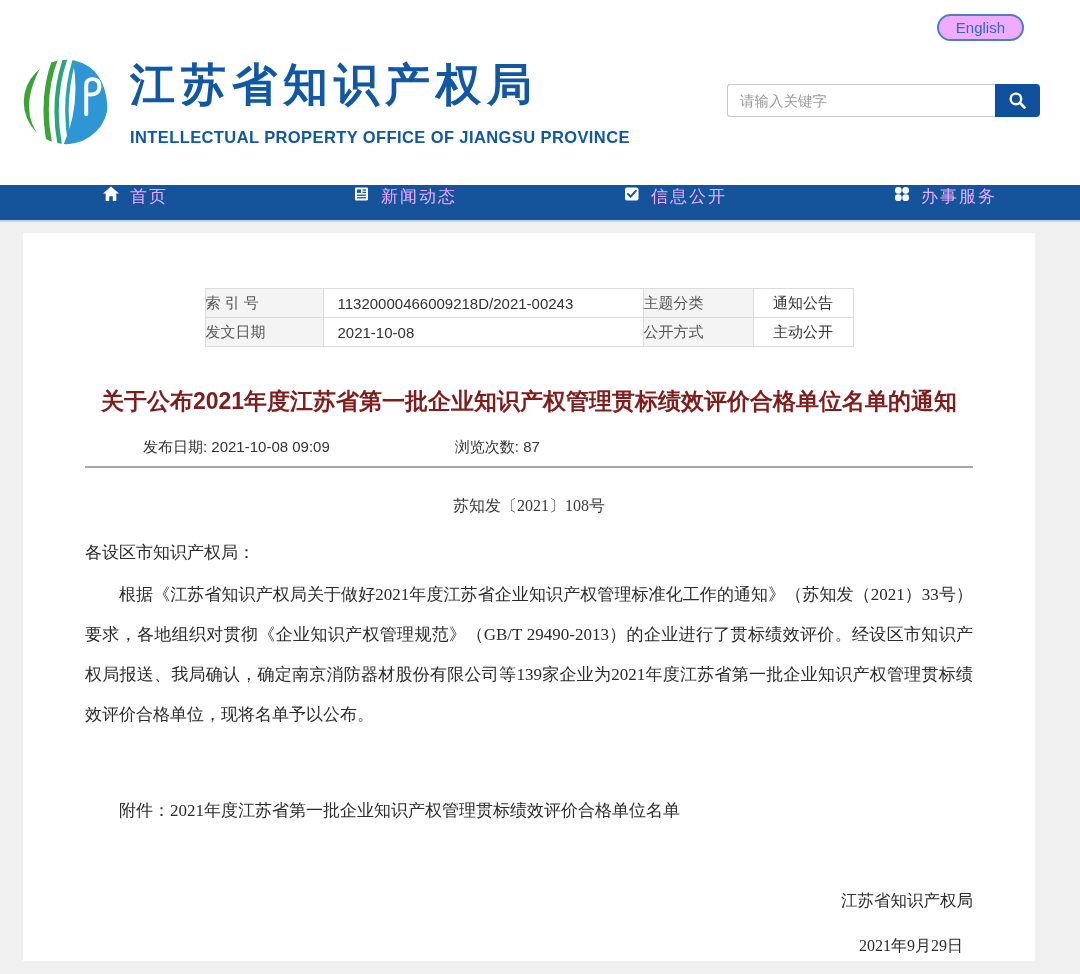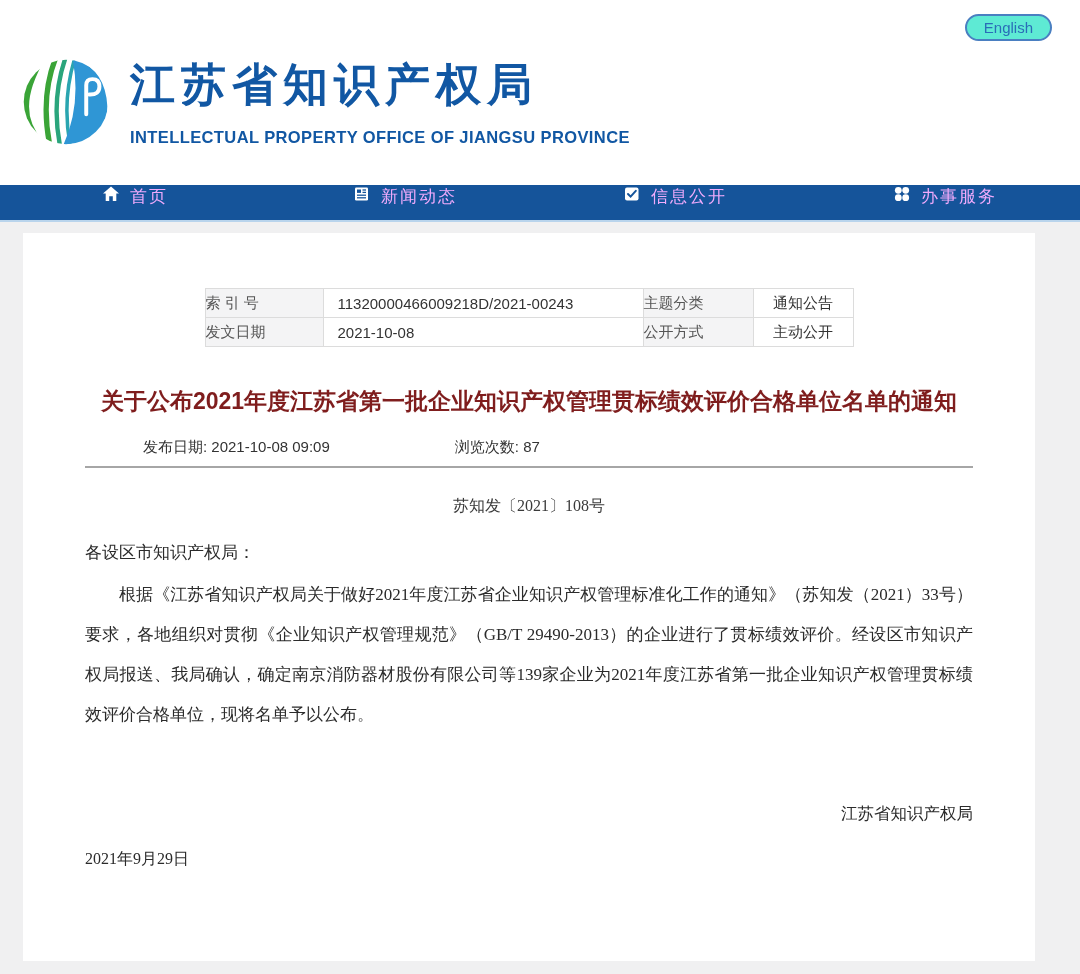--- a/index.html
+++ b/index.html
@@ -10,22 +10,22 @@
     overflow:hidden;
     position:relative;
   }
   
   .header { height:185px; background:#ffffff; position:relative; }
   .logo { position:absolute; left:22px; top:58px; width:88px; height:88px; }
   .brand { position:absolute; left:130px; top:60px; }
   .site-title { color:#1157a3; font-size:45px; font-weight:bold; letter-spacing:6px; line-height:1.1; }
   .site-subtitle { color:#1157a3; font-size:16.5px; font-weight:bold; margin-top:18px; letter-spacing:0.4px; }
   .english-btn {
-    position:absolute; top:14px; right:28px;
-    background:#5eead4; border:2px solid #4a7fc1; border-radius:16px;
+    position:absolute; top:14px; right:56px;
+    background:#f0abfc; border:2px solid #4a7fc1; border-radius:16px;
     color:#2a6db8; font-size:15px; padding:3px 17px; cursor:pointer;
     font-family:"Liberation Sans", sans-serif;
   }
   .search-bar { position:absolute; top:84px; right:40px; width:313px; height:33px; display:flex; }
   .search-input {
     flex:1; border:1px solid #c9c9c9; border-right:none; border-radius:3px 0 0 3px;
     padding:0 12px; font-size:14.5px; color:#333; outline:none;
     font-family:"Liberation Sans", sans-serif;
   }
   .search-input::placeholder { color:#9a9a9a; }
@@ -67,21 +67,21 @@
   .doc-number { text-align:center; margin-top:28px; font-size:16px; color:#3a3a3a; }
   .salutation { margin-top:24px; font-size:17px; color:#2b2b2b; }
   .para {
     margin-top:11px; text-indent:2em; text-align:justify;
     line-height:40px; font-size:17px; color:#2b2b2b;
   }
   .attachment {
     margin-top:64px; text-indent:2em; font-size:17px; color:#2b2b2b; cursor:pointer;
   }
   .signature { margin-top:68px; text-align:right; font-size:16.5px; color:#2b2b2b; }
-  .sign-date { margin-top:24px; font-size:16px; color:#2b2b2b; padding-right:10px; }
+  .sign-date { margin-top:24px; text-align:right; font-size:16px; color:#2b2b2b; padding-right:10px; }
 </style>
 </head>
 <body>
 
 <div class="header">
 
   <svg class="logo" viewBox="0 0 100 100">
     <defs>
         <clipPath id="lc">
           <circle cx="50" cy="50" r="48"></circle>
@@ -98,20 +98,29 @@
     </g>
   </svg>
 
   <div class="brand">
     <div class="site-title">江苏省知识产权局</div>
     <div class="site-subtitle">INTELLECTUAL PROPERTY OFFICE OF JIANGSU PROVINCE</div>
   </div>
 
   <button class="english-btn">English</button>
 
+  <div class="search-bar">
+    <input class="search-input" placeholder="请输入关键字" style="">
+    <button class="search-btn">
+      <svg width="19" height="19" viewBox="0 0 18 18">
+        <circle cx="7.5" cy="7.5" r="5" stroke="#fff" stroke-width="2.3" fill="none"></circle>
+        <line x1="11.4" y1="11.4" x2="15.6" y2="15.6" stroke="#fff" stroke-width="2.6" stroke-linecap="round"></line>
+      </svg>
+    </button>
+  </div>
 </div>
 
 <div class="nav">
 
   <div class="nav-item">
     <svg width="18" height="18" viewBox="0 0 18 18">
       <path d="M9 1.5 L17 8.5 H14.3 V16 H10.8 V11.2 H7.2 V16 H3.7 V8.5 H1 Z" fill="#fff"></path>
     </svg>
     <span>首页</span>
   </div>
@@ -181,18 +190,19 @@
   </div>
 
   <hr class="divider">
 
   <div class="doc-number doc-serif">苏知发〔2021〕108号</div>
 
   <div class="salutation doc-serif">各设区市知识产权局：</div>
 
   <p class="para doc-serif">根据《江苏省知识产权局关于做好2021年度江苏省企业知识产权管理标准化工作的通知》（苏知发（2021）33号）要求，各地组织对贯彻《企业知识产权管理规范》（GB/T 29490-2013）的企业进行了贯标绩效评价。经设区市知识产权局报送、我局确认，确定南京消防器材股份有限公司等139家企业为2021年度江苏省第一批企业知识产权管理贯标绩效评价合格单位，现将名单予以公布。</p>
 
+  <div class="attachment doc-serif">附件：2021年度江苏省第一批企业知识产权管理贯标绩效评价合格单位名单</div>
 
   <div class="signature doc-serif">江苏省知识产权局</div>
 
   <div class="sign-date doc-serif">2021年9月29日</div>
 
 </div>
 
 </body></html>

